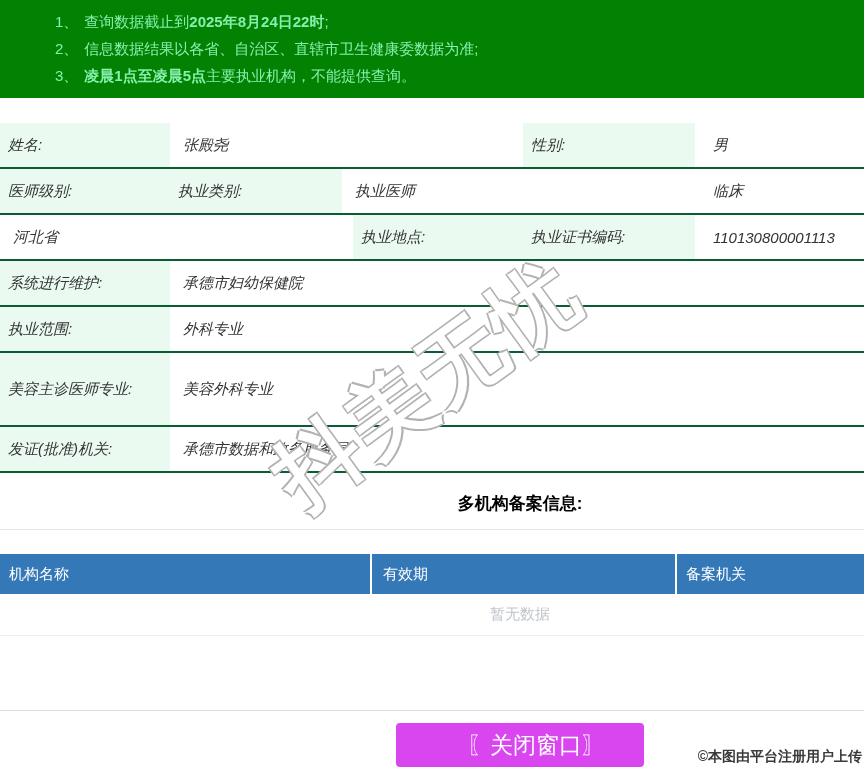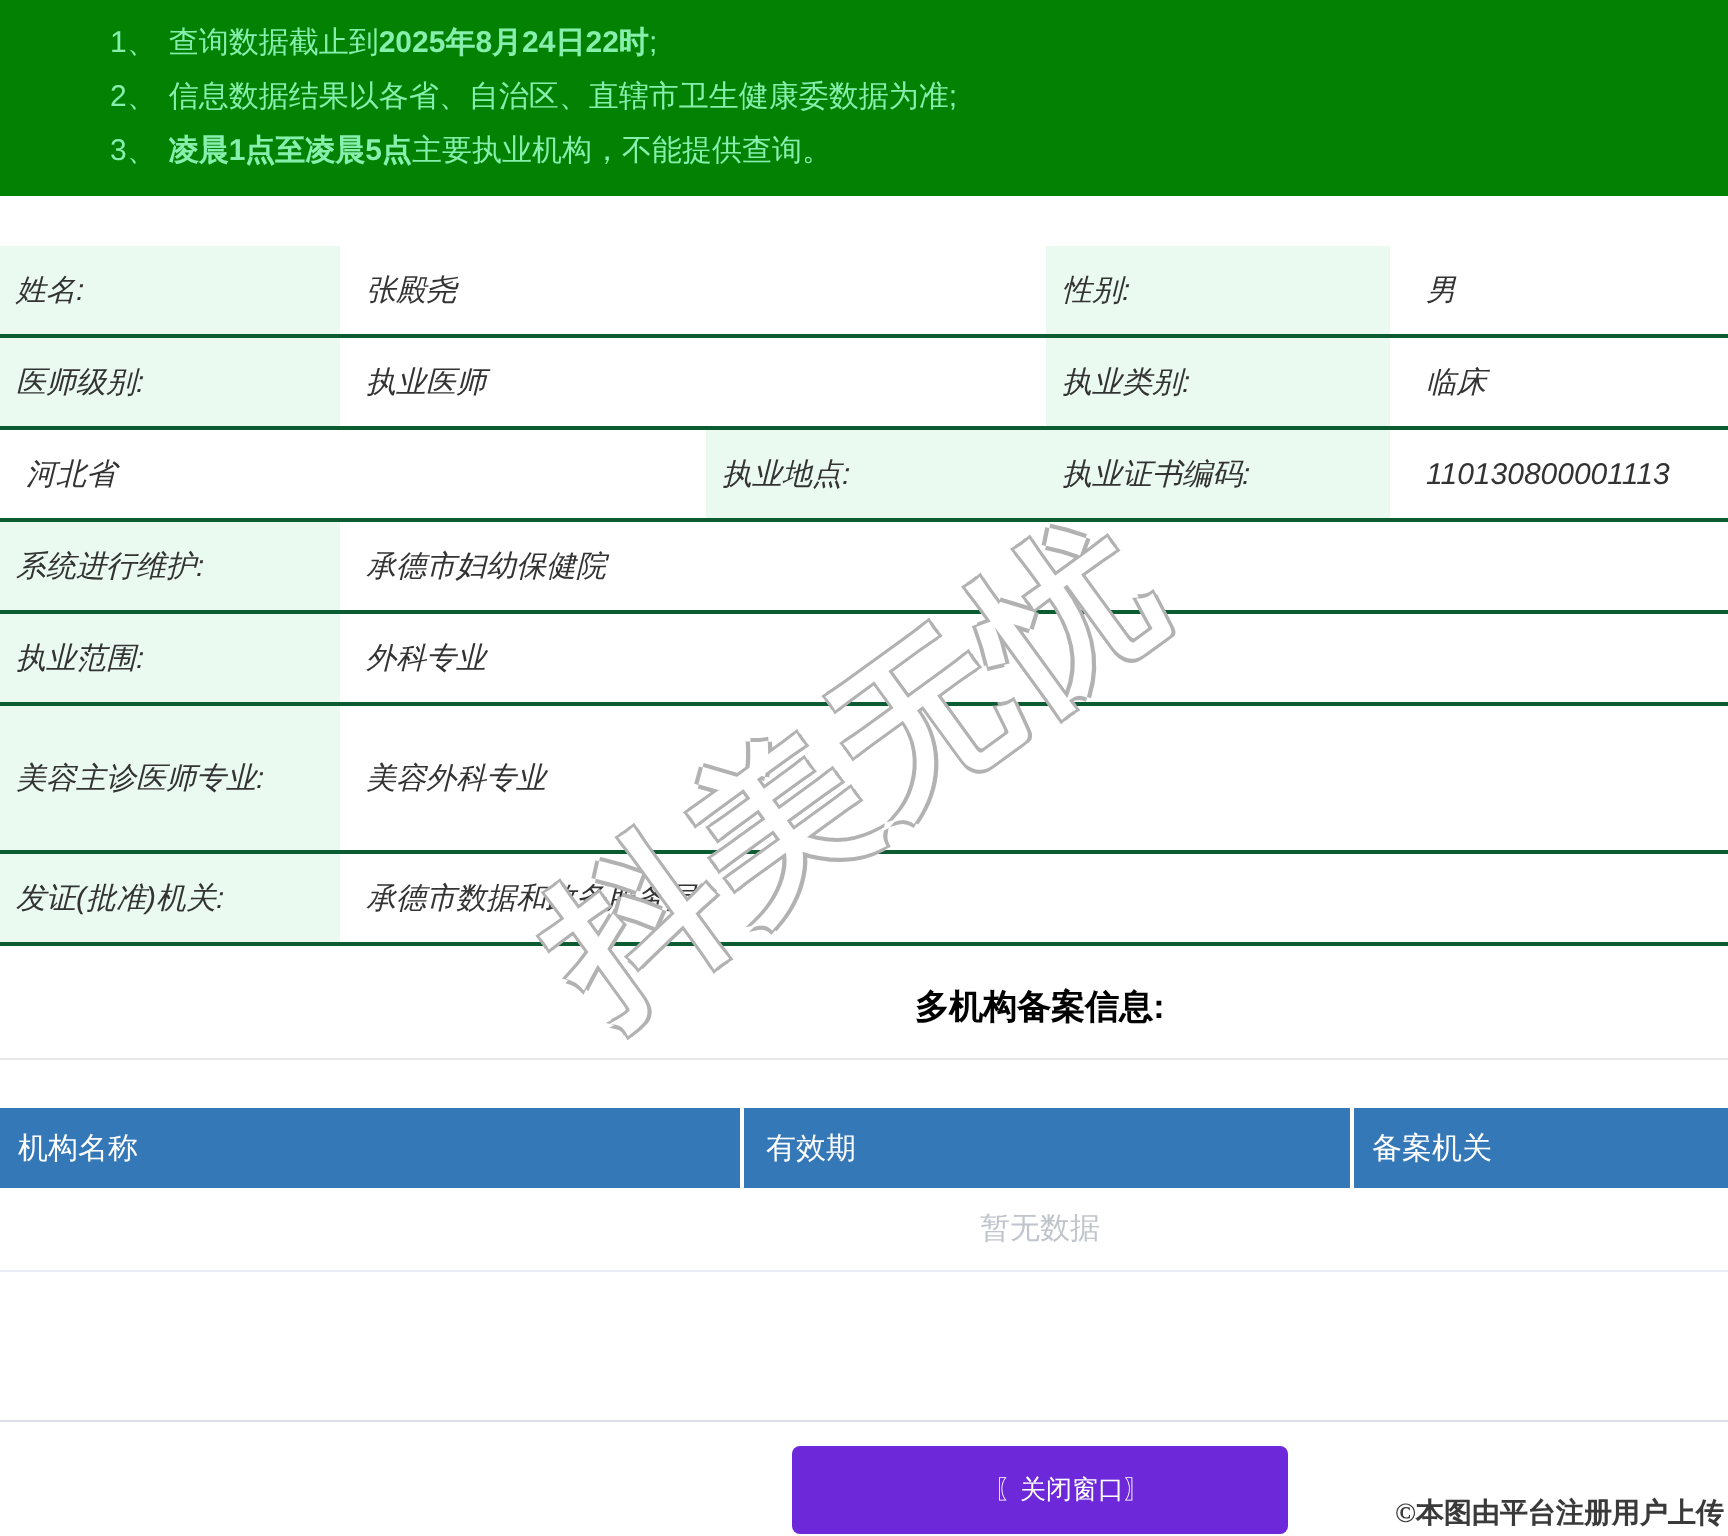--- a/index.html
+++ b/index.html
@@ -77,25 +77,25 @@
   }
   .spacer { height: 74px; }
   .divider2 { width: 1040px; border-top: 1px solid #dcdfe6; }
 
   
   .close-btn {
     display: block;
     margin: 12px 0 0 396px;
     width: 248px;
     height: 44px;
-    background: #6d28d9;
+    background: #d946ef;
     color: #ffffff;
     border: none;
     border-radius: 4px;
-    font-size: 13px;
+    font-size: 23px;
     font-family: "Liberation Sans", sans-serif;
     cursor: pointer;
     text-align: center;
     padding-left: 32px;
   }
 
   
   .watermark {
     position: absolute;
     left: 227px;
@@ -125,21 +125,20 @@
     bottom: 2px;
     font-size: 14px;
     font-weight: bold;
     color: #3a3a3a;
     text-shadow:
       -1px -1px 0 #ffffff,
        1px -1px 0 #ffffff,
       -1px  1px 0 #ffffff,
        1px  1px 0 #ffffff;
     white-space: nowrap;
-    font-family: Liberation Serif, serif;
   }
 </style>
 </head>
 <body>
 
 <div class="banner">
   <div class="notice-line"><span class="num">1、</span><span>查询数据截止到</span><span class="b">2025年8月24日22时</span><span>;</span></div>
   <div class="notice-line"><span class="num">2、</span><span>信息数据结果以各省、自治区、直辖市卫生健康委数据为准;</span><span class="b"></span><span></span></div>
   <div class="notice-line"><span class="num">3、</span><span></span><span class="b">凌晨1点至凌晨5点</span><span>主要执业机构，不能提供查询。</span></div>
 </div>
@@ -148,22 +147,22 @@
 
   <div class="info-table">
     <div class="irow">
       <div class="cell lc">姓名:</div>
       <div class="cell vc1">张殿尧</div>
       <div class="cell lc2">性别:</div>
       <div class="cell vc2">男</div>
     </div>
     <div class="irow">
       <div class="cell lc">医师级别:</div>
+      <div class="cell lc2">执业类别:</div>
       <div class="cell vc1">执业医师</div>
-      <div class="cell lc2">执业类别:</div>
       <div class="cell vc2">临床</div>
     </div>
     <div class="irow">
       <div class="cell vc1">河北省</div>
       <div class="cell lc">执业地点:</div>
       <div class="cell lc2">执业证书编码:</div>
       <div class="cell vc2">110130800001113</div>
     </div>
     <div class="irow">
       <div class="cell lc">系统进行维护:</div>

